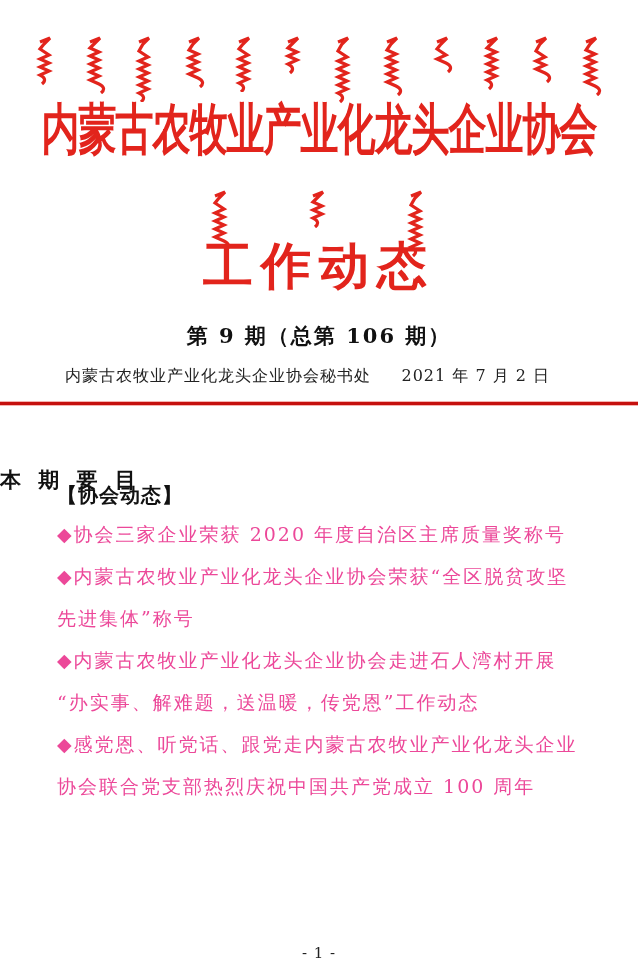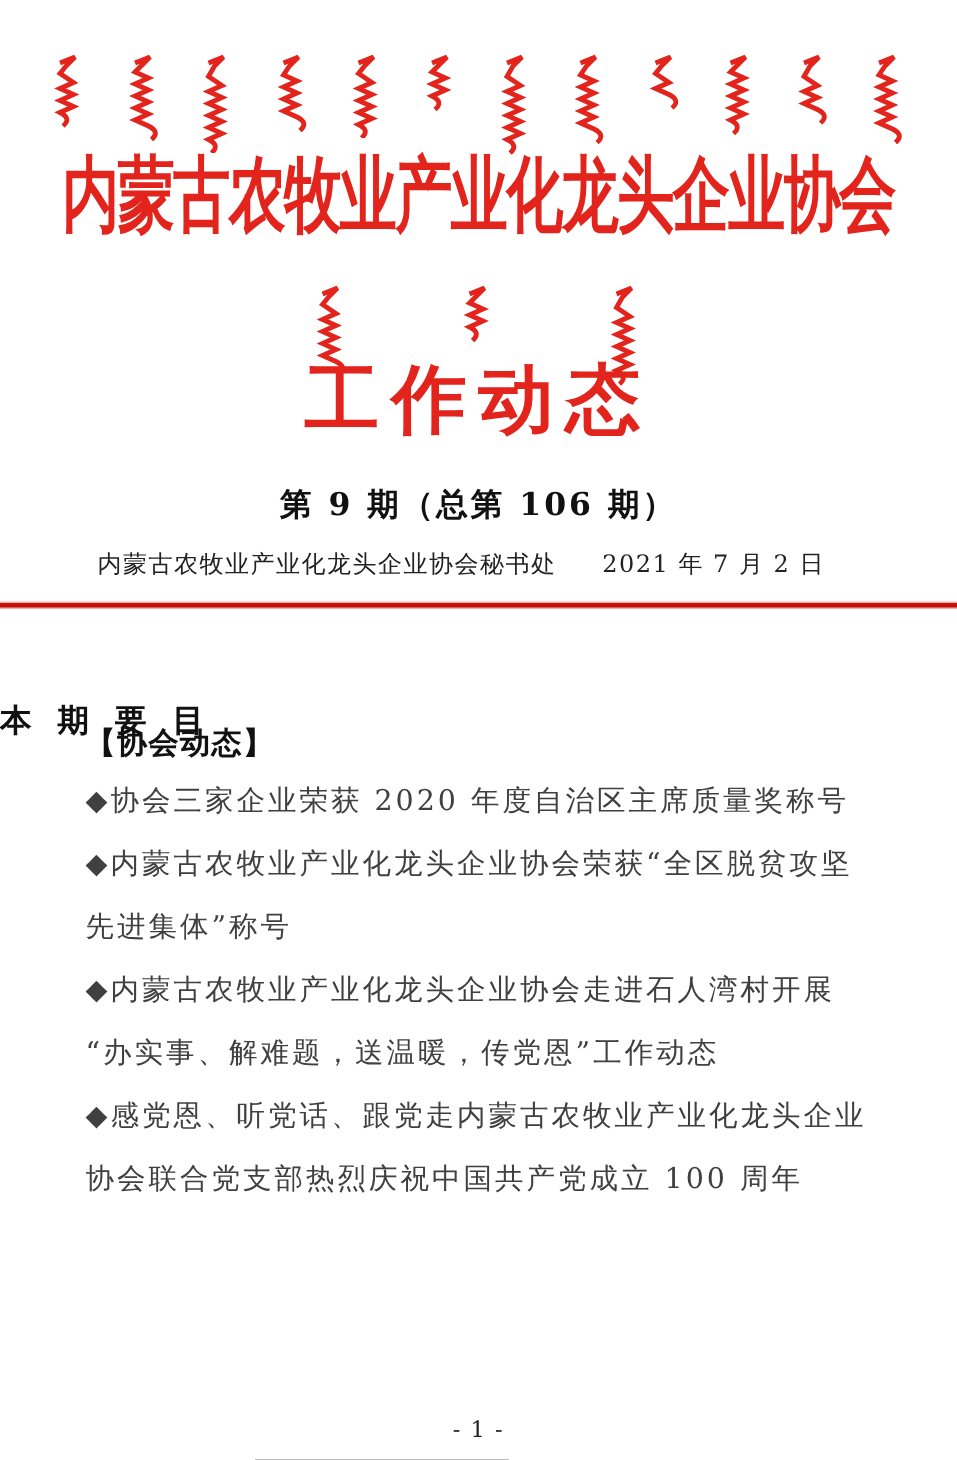--- a/index.html
+++ b/index.html
@@ -71,21 +71,21 @@
     font-size:20px;font-weight:bold;color:#111;
     letter-spacing:1px;white-space:nowrap;
     font-family:Liberation Mono, monospace;
   }
 
   .toc-list{
     position:absolute;top:513px;left:57px;right:30px;
   }
   .toc-line{
     font-size:19px;letter-spacing:2px;line-height:42px;
-    color:#404040;white-space:nowrap;
+    color:#ec4899;white-space:nowrap;
   }
 
   .page-footer{
     position:absolute;top:944px;left:0;right:0;
     text-align:center;font-size:15px;color:#222;letter-spacing:1px;
   }
 </style>
 </head>
 <body>
 

